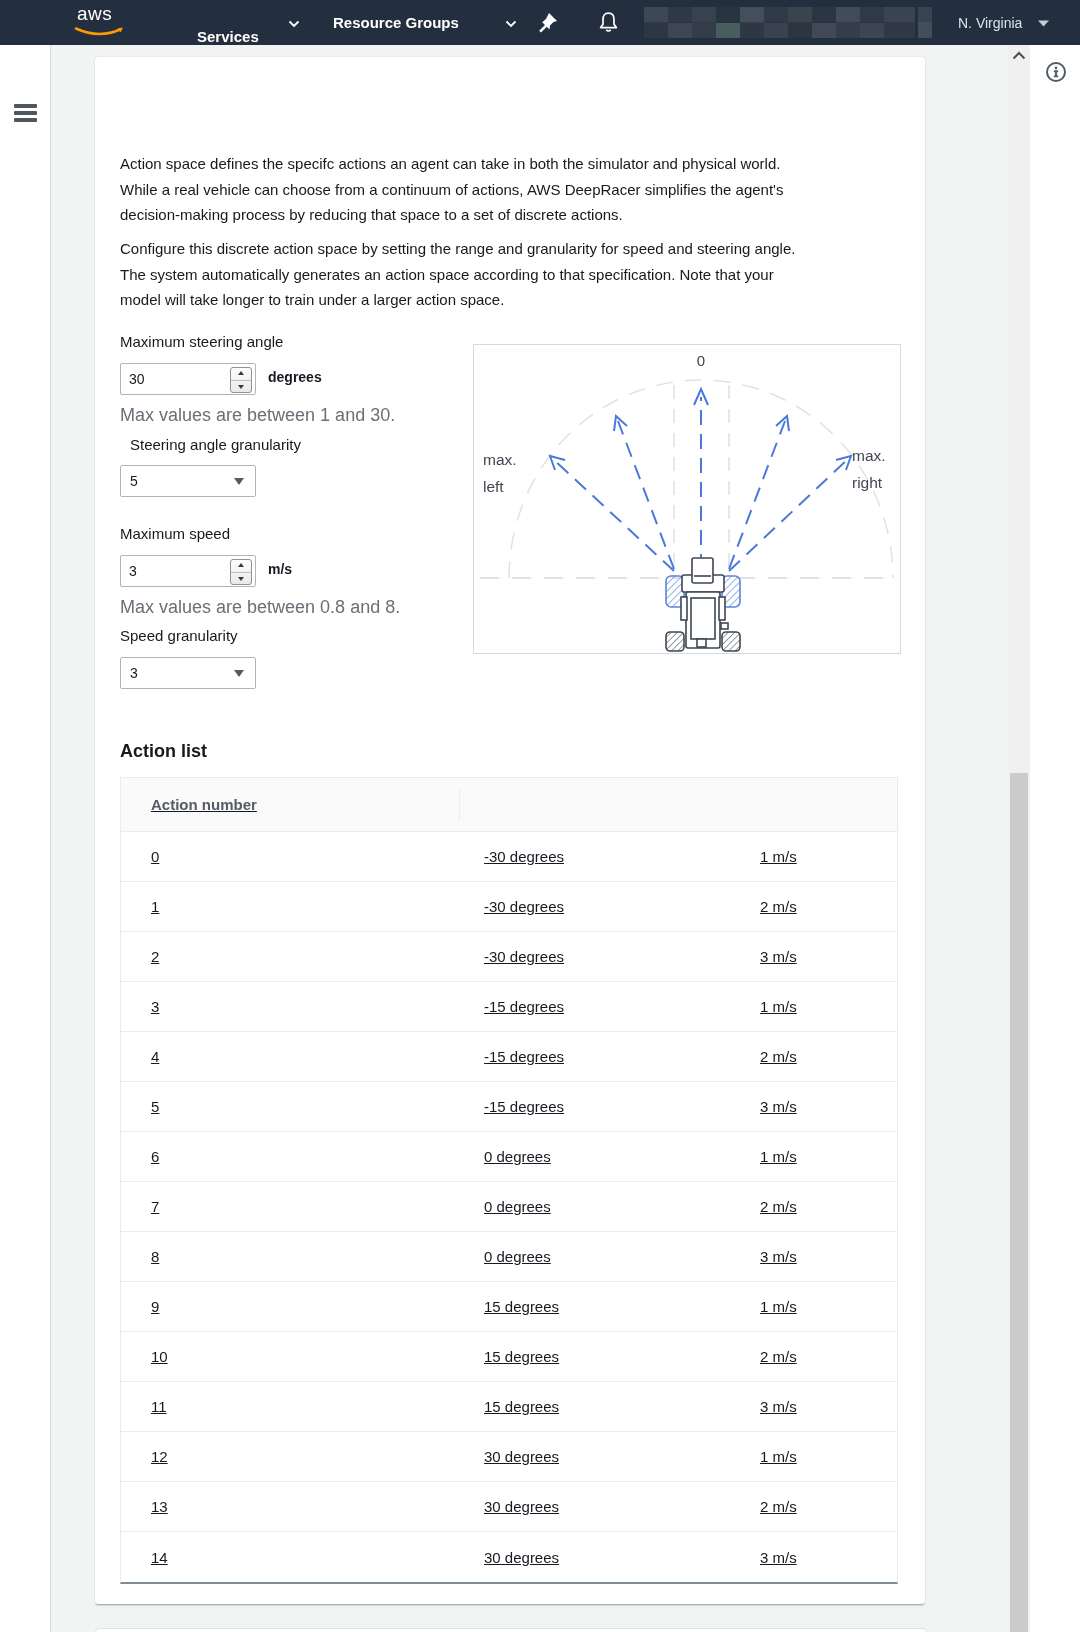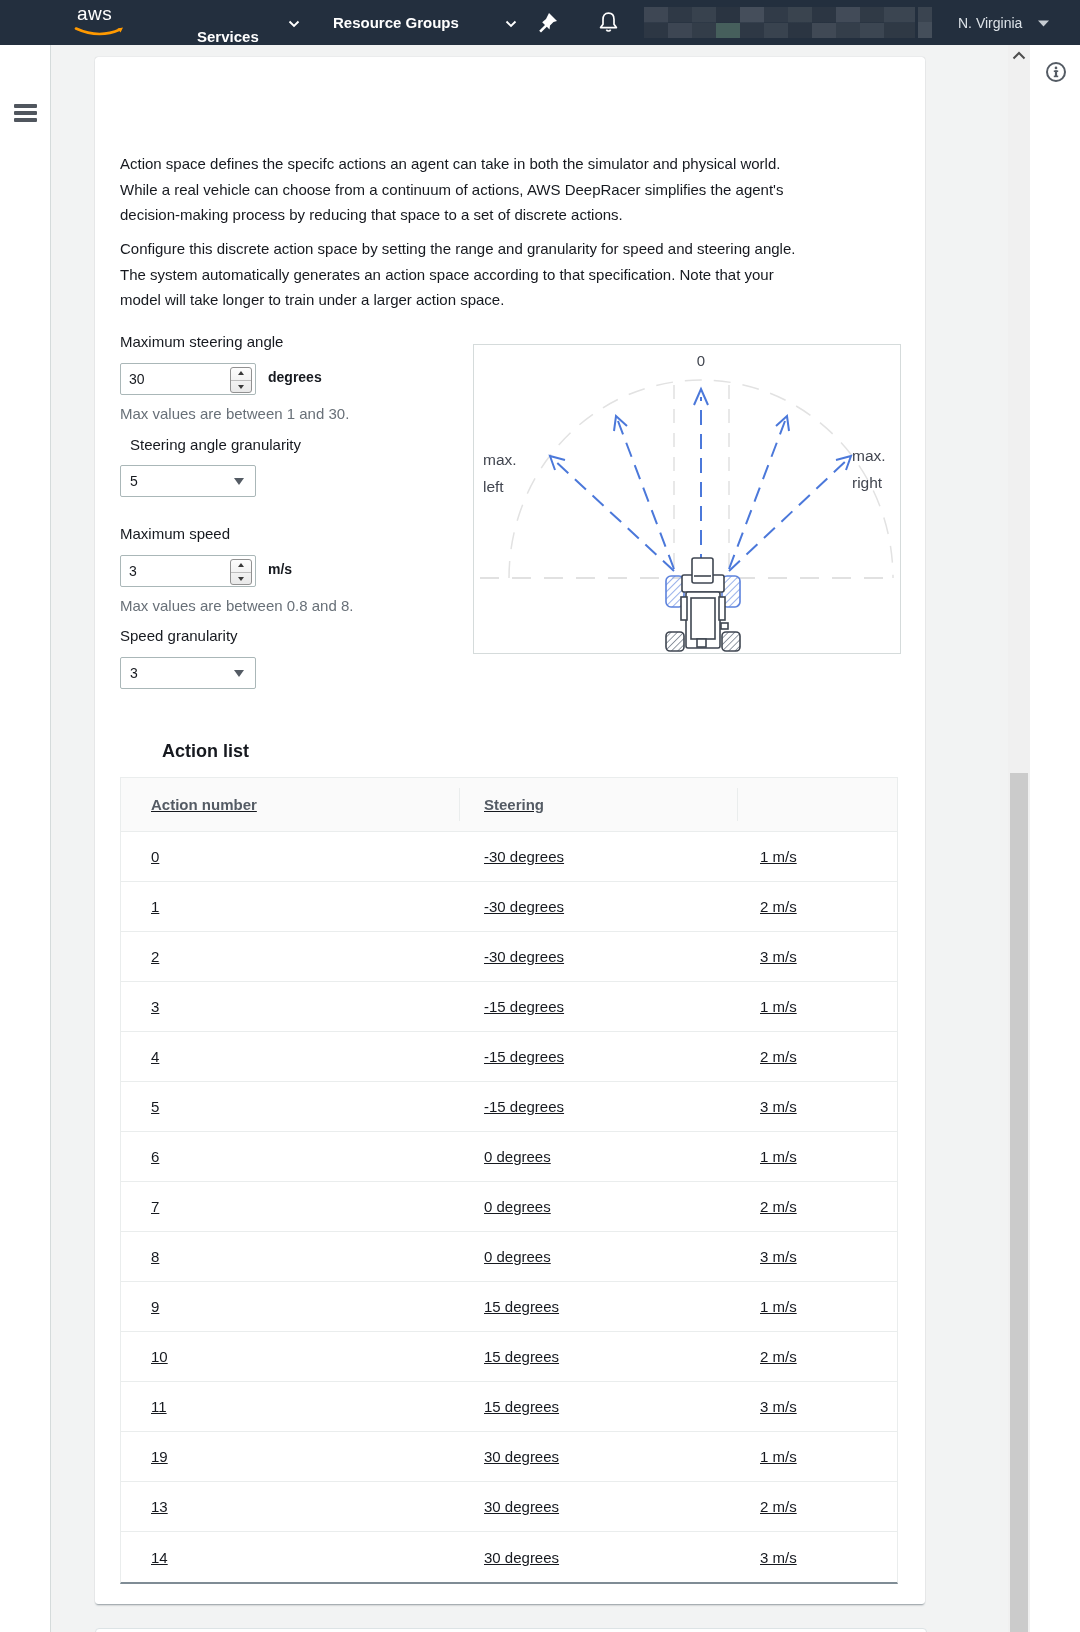--- a/index.html
+++ b/index.html
@@ -42,21 +42,21 @@
         box-shadow:0 2px 2px -1px rgba(70,85,95,.55),0 0 1px rgba(0,28,36,.3);z-index:10;}
   .card-header{position:absolute;left:0;top:0;right:0;height:70px;border-bottom:1px solid #eaeded;
                display:flex;align-items:center;padding-left:25px;box-sizing:border-box;}
   .card-title{font-size:19px;font-weight:bold;color:#16191f;}
   .info-link{font-size:13px;font-weight:bold;color:#0073bb;margin-left:13px;position:relative;top:1px;text-decoration:none;cursor:pointer;}
   .para{position:absolute;left:25px;width:795px;font-size:15px;line-height:25.5px;color:#16191f;white-space:pre-line;}
   .p1{top:94px;} .p2{top:179px;}
 
   
   .flabel{position:absolute;left:25px;font-size:15px;color:#16191f;}
-  .fhelper{position:absolute;left:25px;font-size:15px;color:#687078;}
+  .fhelper{position:absolute;left:25px;font-size:18px;color:#687078;}
   .unit{position:absolute;left:173px;font-size:14px;color:#16191f;font-weight:bold;}
   .numinput{position:absolute;left:25px;width:136px;height:32px;box-sizing:border-box;border:1px solid #aab7b8;
             border-radius:2px;background:#fff;}
   .numinput input{position:absolute;left:0;top:0;width:105px;height:30px;border:none;outline:none;
             padding:0 0 0 8px;font:14px "Liberation Sans",sans-serif;color:#16191f;background:transparent;}
   .spinner{position:absolute;right:3px;top:3px;width:20px;height:24px;border:1px solid #919191;border-radius:3px;
            background:linear-gradient(#fdfdfd,#e9e9e9);display:flex;flex-direction:column;cursor:pointer;}
   .spin-up,.spin-dn{flex:1;display:flex;align-items:center;justify-content:center;}
   .spin-up{border-bottom:1px solid #bdbdbd;}
   .spin-up::after{content:"";border:3.5px solid transparent;border-bottom:4.5px solid #3a3a3a;margin-top:-4px;}
@@ -66,21 +66,21 @@
   .sel-caret{position:absolute;right:11px;top:12px;width:0;height:0;border-left:5.5px solid transparent;
              border-right:5.5px solid transparent;border-top:7px solid #545b64;}
 
   
   .diagram{position:absolute;left:378px;top:287px;width:426px;height:308px;border:1px solid #d5dbdb;background:#fff;box-sizing:content-box;}
   .diag-zero{position:absolute;left:227px;top:7px;transform:translateX(-50%);font-size:15px;color:#424650;}
   .diag-left{position:absolute;left:9px;top:101px;font-size:15.5px;line-height:27px;color:#424650;white-space:pre-line;}
   .diag-right{position:absolute;left:378px;top:97px;font-size:15.5px;line-height:27px;color:#424650;white-space:pre-line;}
 
   
-  .section-title{position:absolute;left:25px;top:684px;font-size:18px;font-weight:bold;color:#16191f;margin-left:42px;}
+  .section-title{position:absolute;left:25px;top:684px;font-size:18px;font-weight:bold;color:#16191f;}
   .table{position:absolute;left:25px;top:720px;width:778px;background:#fff;border:1px solid #eaeded;
          border-bottom:2px solid #7f8c95;box-sizing:border-box;text-decoration:underline;}
   .thead{display:flex;height:53px;background:#fafafa;border-bottom:1px solid #eaeded;color:#545b64;
          font-weight:bold;font-size:15px;}
   .th{position:relative;display:flex;align-items:center;box-sizing:border-box;}
   .c1{width:339px;padding-left:30px;}
   .c2{width:278px;padding-left:24px;}
   .c3{flex:1;padding-left:22px;}
   .th.c1::after,.th.c2::after{content:"";position:absolute;right:0;top:10px;bottom:10px;width:1px;background:#eaeded;}
   .trow{display:flex;height:50px;align-items:center;font-size:15px;color:#16191f;border-bottom:1px solid #eaeded;box-sizing:border-box;}
@@ -255,21 +255,20 @@
 left</div>
       <div class="diag-right">max.
 right</div>
     </div>
 
     <div class="section-title">Action list</div>
 
     <div class="table">
       <div class="thead">
         <div class="th c1">Action number</div>
-        <div class="th c2">Steering</div>
       </div>
       <div>
 
       <div class="trow">
           <div class="td c1">0</div>
           <div class="td c2">-30 degrees</div>
           <div class="td c3">1 m/s</div>
         </div>
           <div class="trow">
           <div class="td c1">1</div>
@@ -320,21 +319,21 @@
           <div class="td c1">10</div>
           <div class="td c2">15 degrees</div>
           <div class="td c3">2 m/s</div>
         </div>
           <div class="trow">
           <div class="td c1">11</div>
           <div class="td c2">15 degrees</div>
           <div class="td c3">3 m/s</div>
         </div>
           <div class="trow">
-          <div class="td c1">19</div>
+          <div class="td c1">12</div>
           <div class="td c2">30 degrees</div>
           <div class="td c3">1 m/s</div>
         </div>
           <div class="trow">
           <div class="td c1">13</div>
           <div class="td c2">30 degrees</div>
           <div class="td c3">2 m/s</div>
         </div>
           <div class="trow">
           <div class="td c1">14</div>

